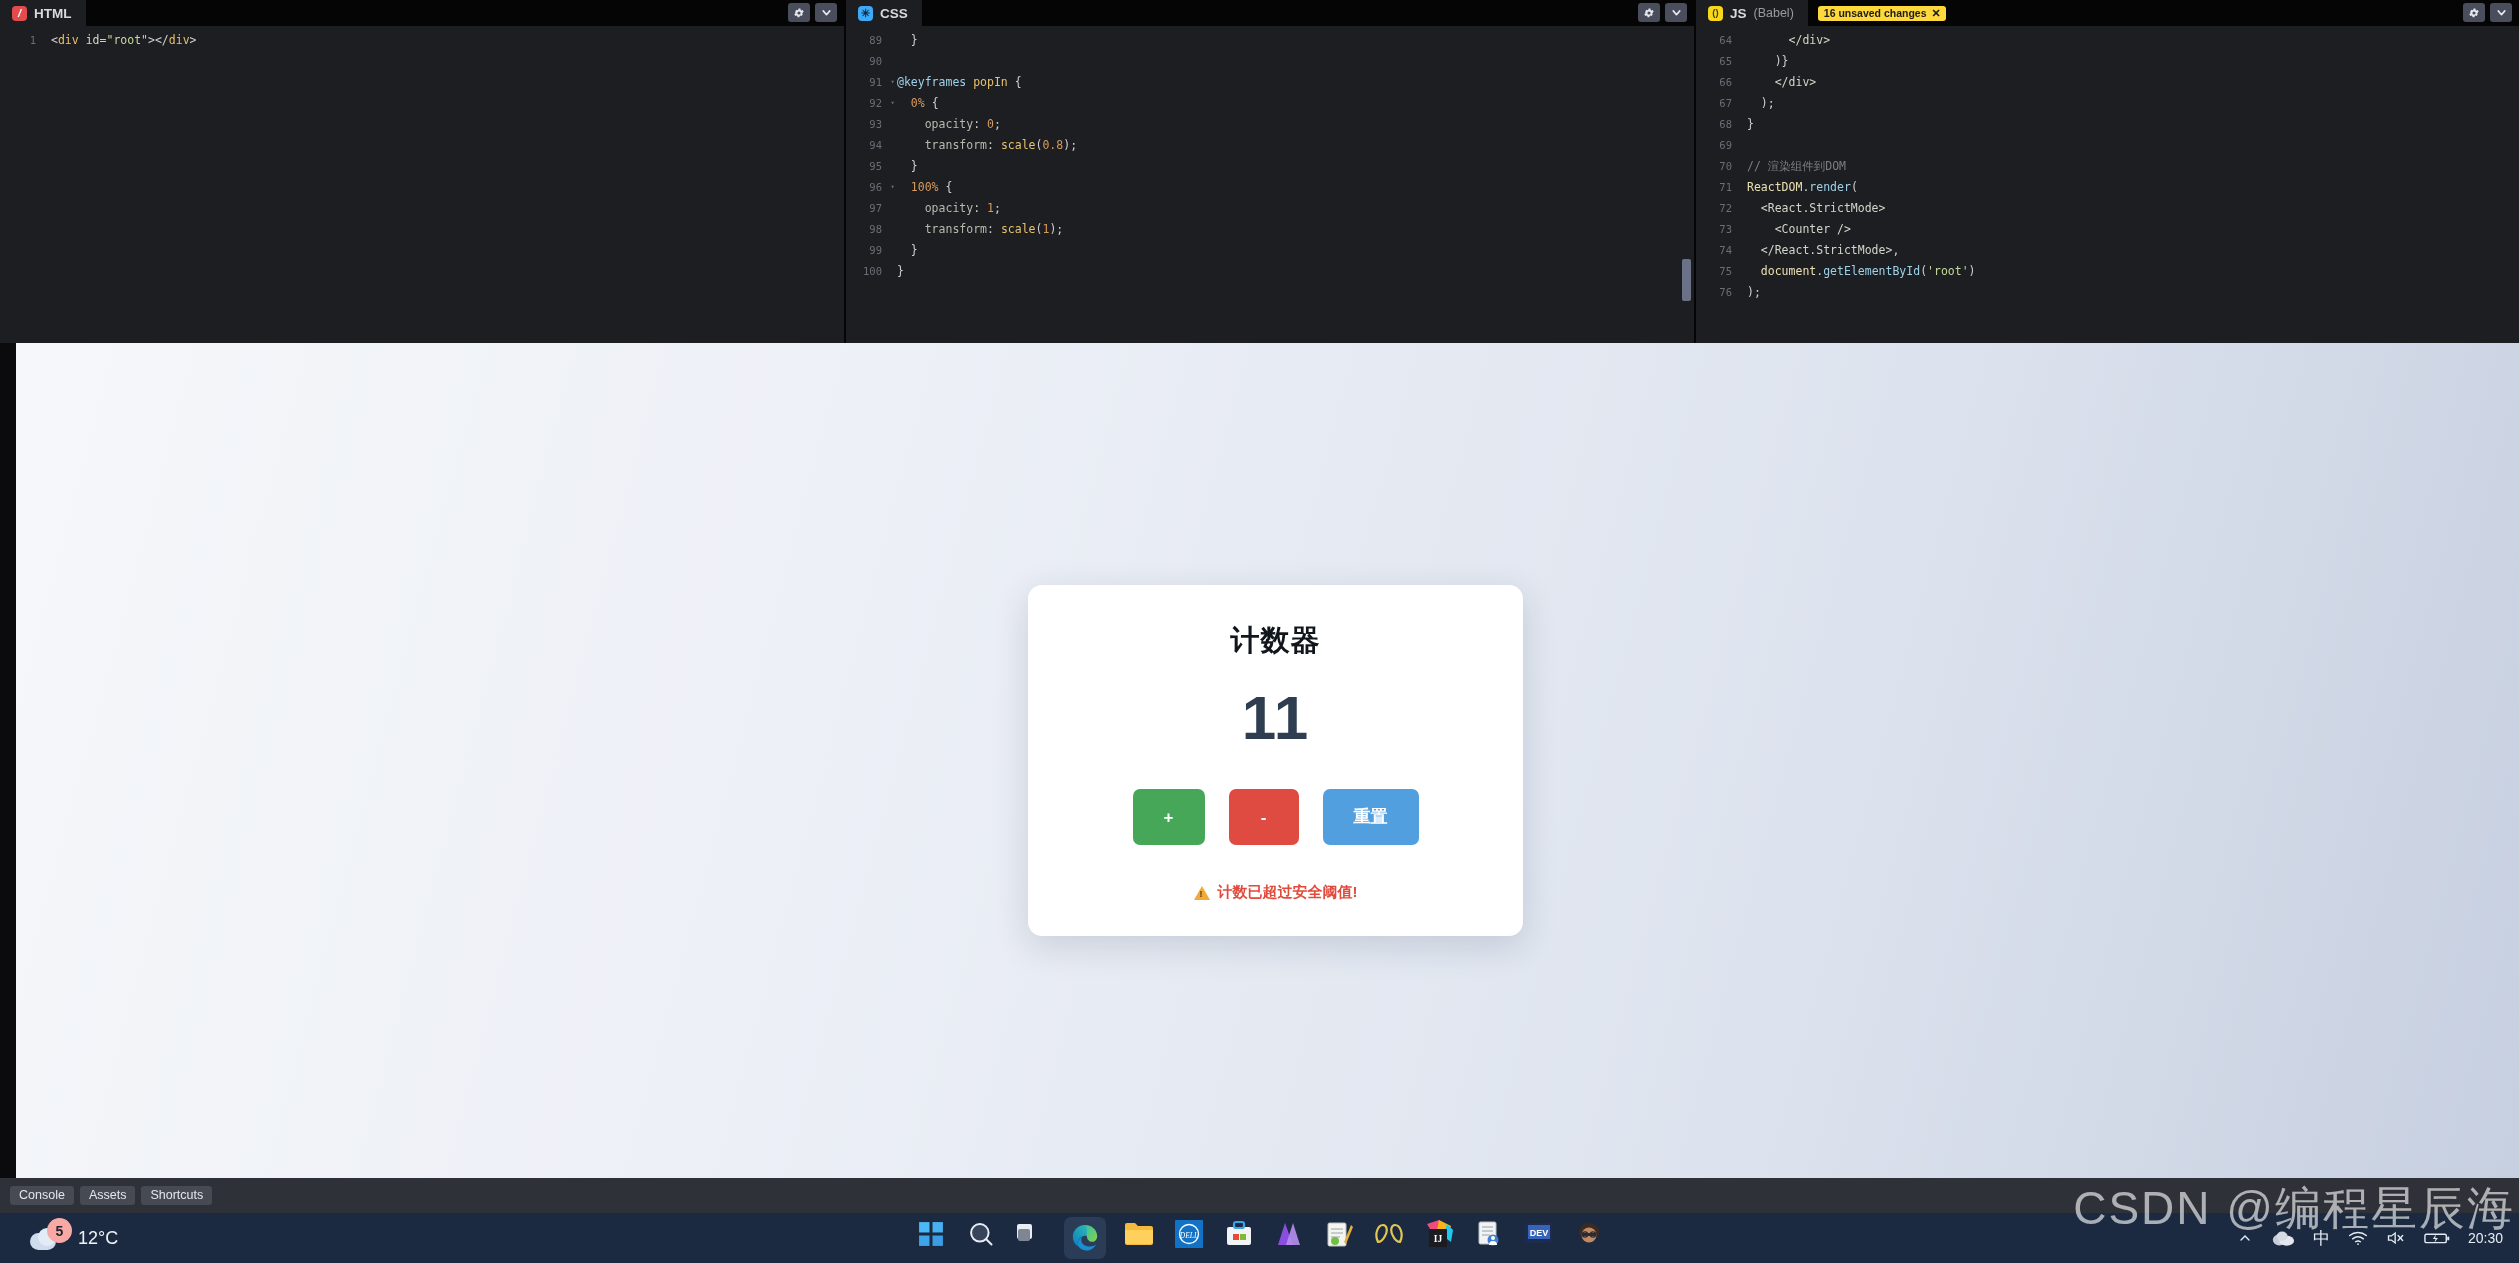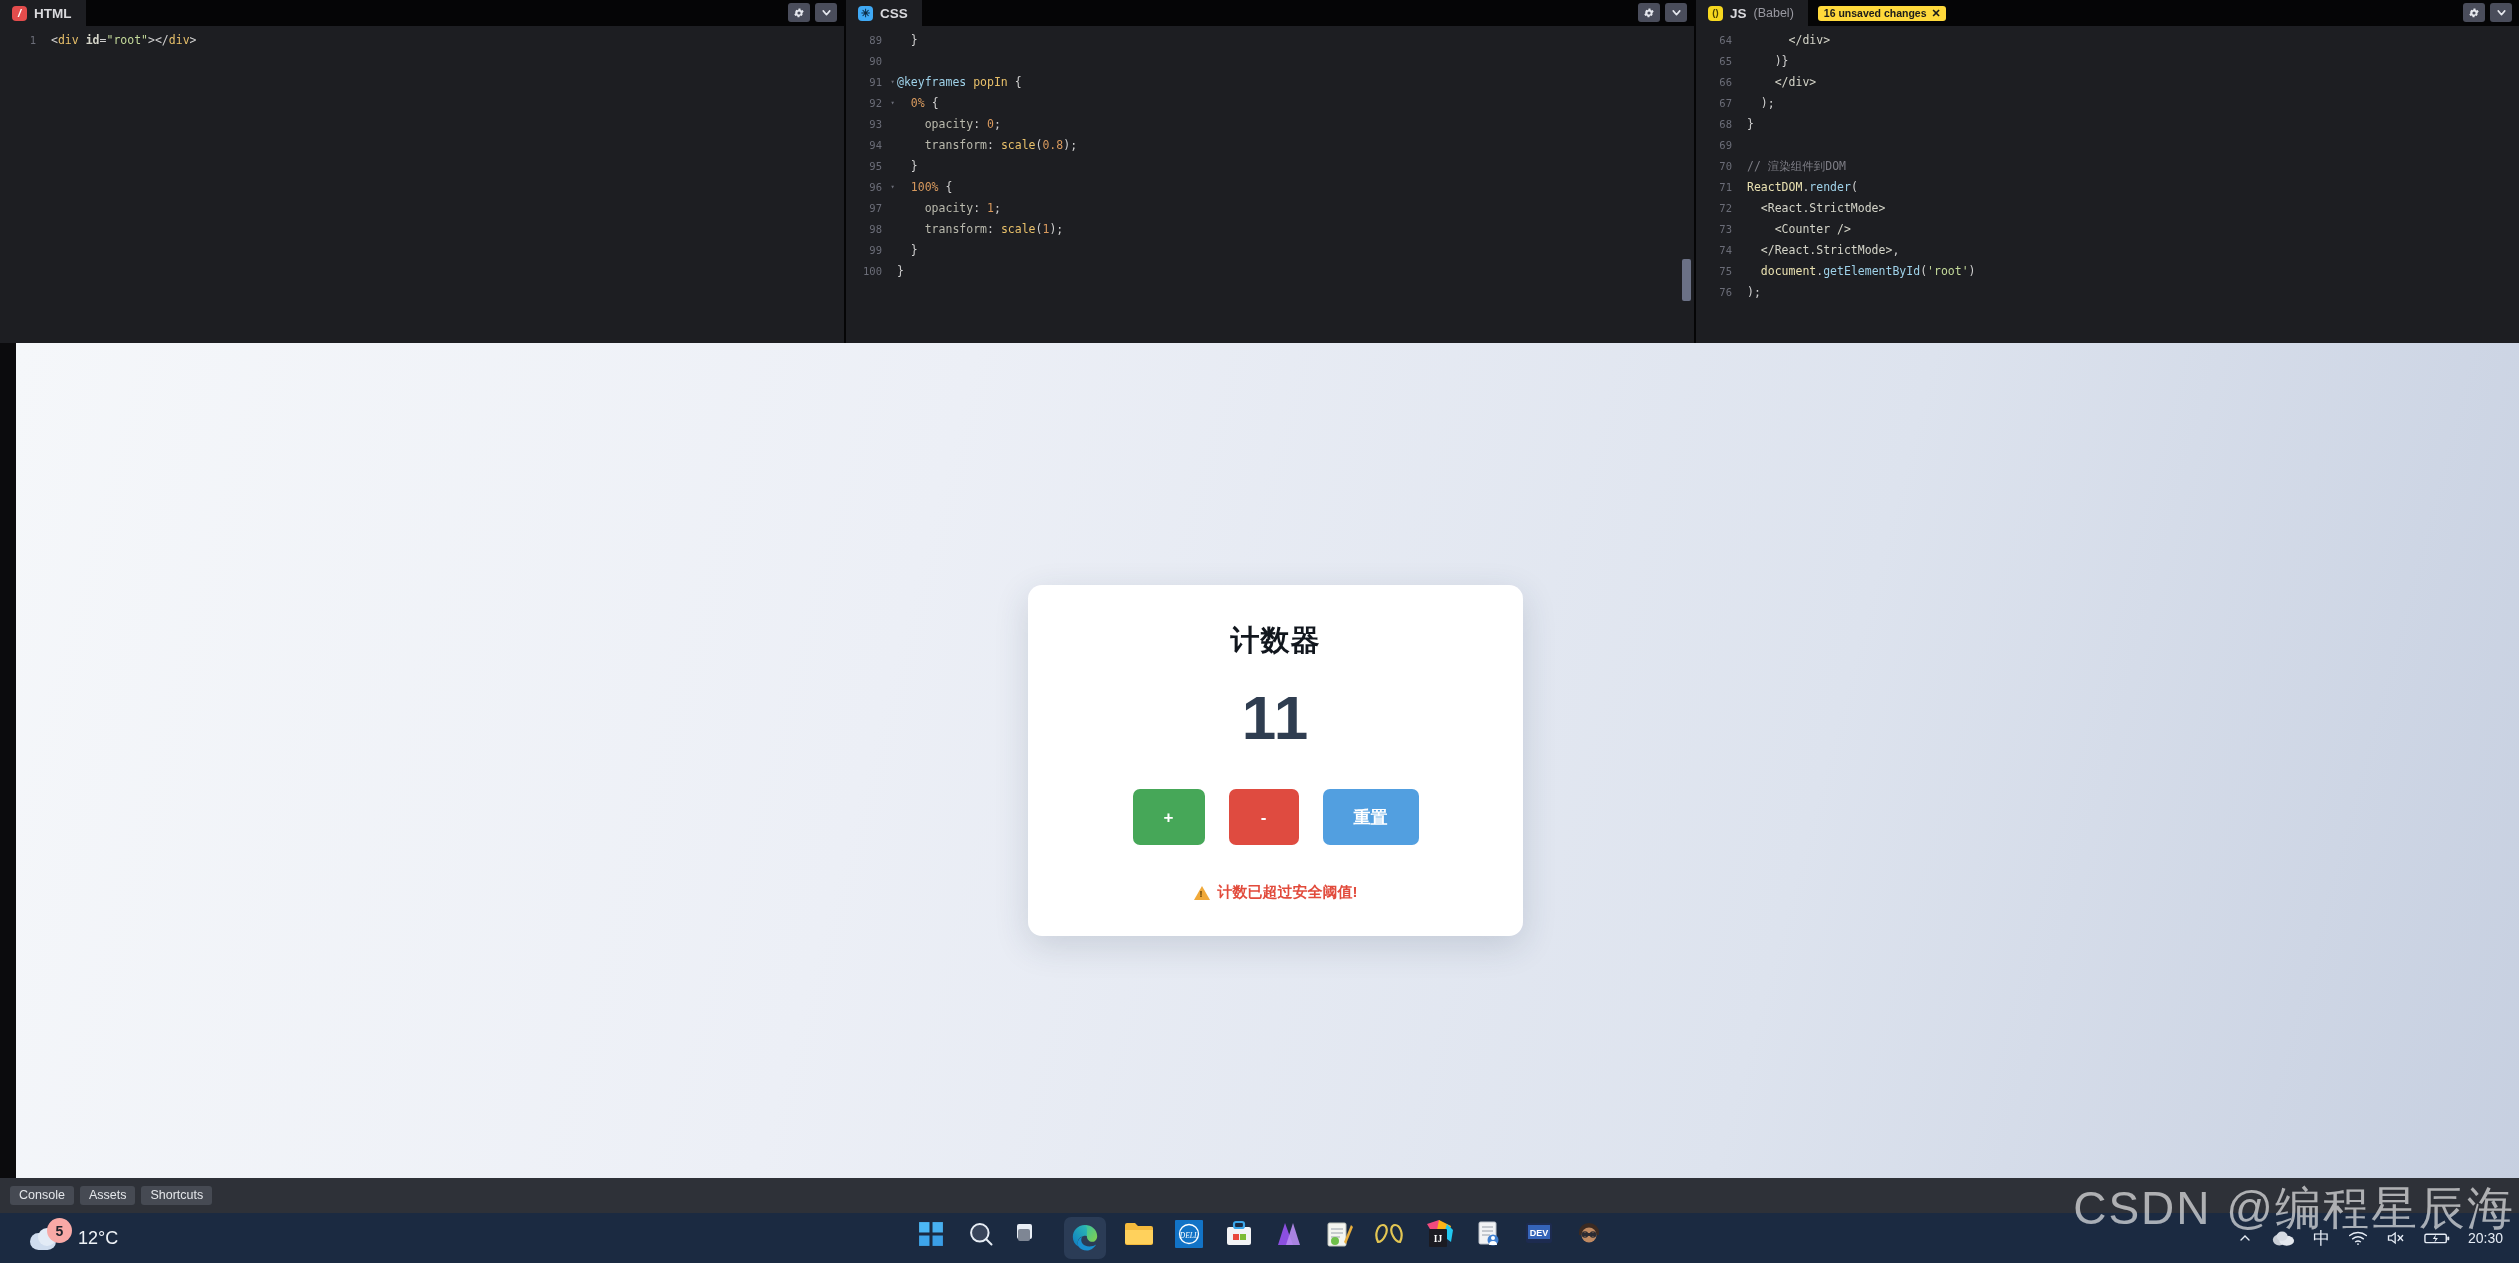--- a/index.html
+++ b/index.html
@@ -105,21 +105,21 @@
     user-select: none;
   }
   .fold {
     width: 9px; flex: none; color: #6b6d78; font-size: 7px;
     line-height: 21px; text-align: center;
   }
   .ctext { color: #d4d4d4; }
 
   
   .t-tag   { color: #e8c06a; }
-  .t-attr  { color: #d4d4c8; font-weight: 700; }
+  .t-attr  { color: #d4d4c8; font-weight: 400; }
   .t-str   { color: #c3d99a; }
   .t-punc  { color: #cfcfcf; }
   .t-at    { color: #9ed1e8; }
   .t-sel   { color: #e8c06a; }
   .t-prop  { color: #b9b9ad; }
   .t-num   { color: #d99a5e; }
   .t-fn    { color: #e8c06a; }
   .t-cmt   { color: #7d7d85; }
   .t-obj   { color: #e8e0b0; }
   .t-meth  { color: #9ed1e8; }
@@ -366,21 +366,21 @@
   </div>
 </div>
 
 <div class="preview">
   <div class="card">
     <div class="card-title">计数器</div>
     <div class="counter-value">11</div>
     <div class="btn-row">
       <button class="btn inc" style="background: rgb(70, 167, 88);">+</button>
       <button class="btn dec" style="background: rgb(223, 75, 64);">-</button>
-      <button class="btn reset" style="background: rgb(82, 159, 224);">重置</button>
+      <button class="btn reset" style="background: rgb(82, 159, 224); font-family: Liberation Mono, monospace;">重置</button>
     </div>
     <div class="warn" style="color: rgb(226, 75, 60);">
       <span class="tri"></span>
       <span>计数已超过安全阈值!</span>
     </div>
   </div>
 </div>
 
 <div class="pen-bar">
   <div class="pen-bar-btn">Console</div>

